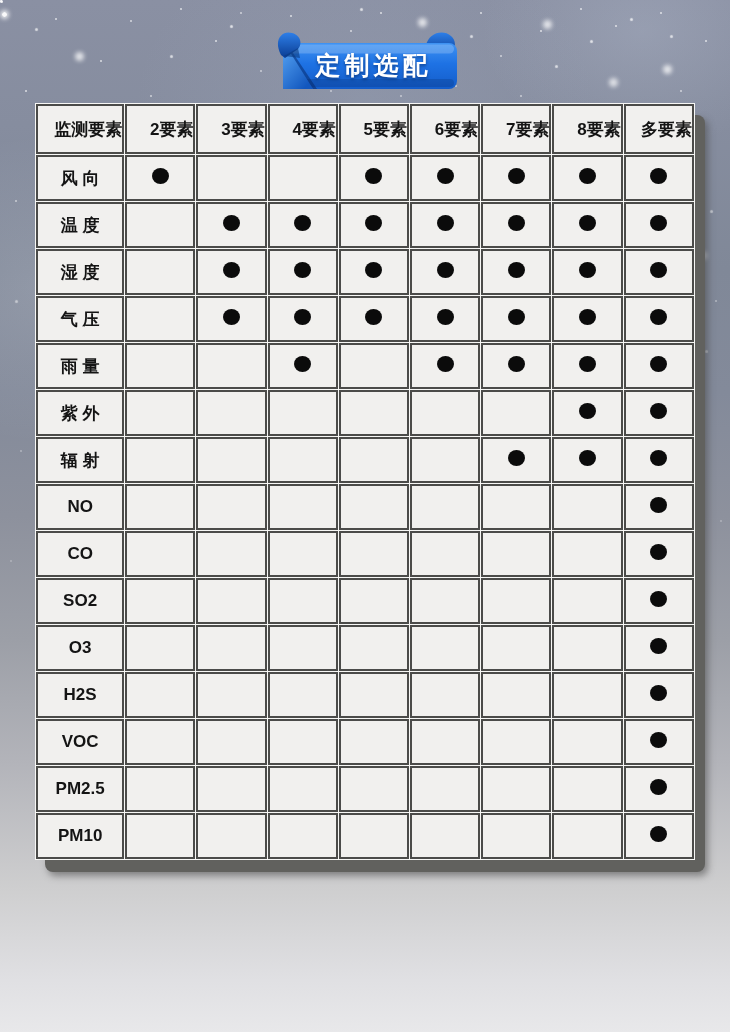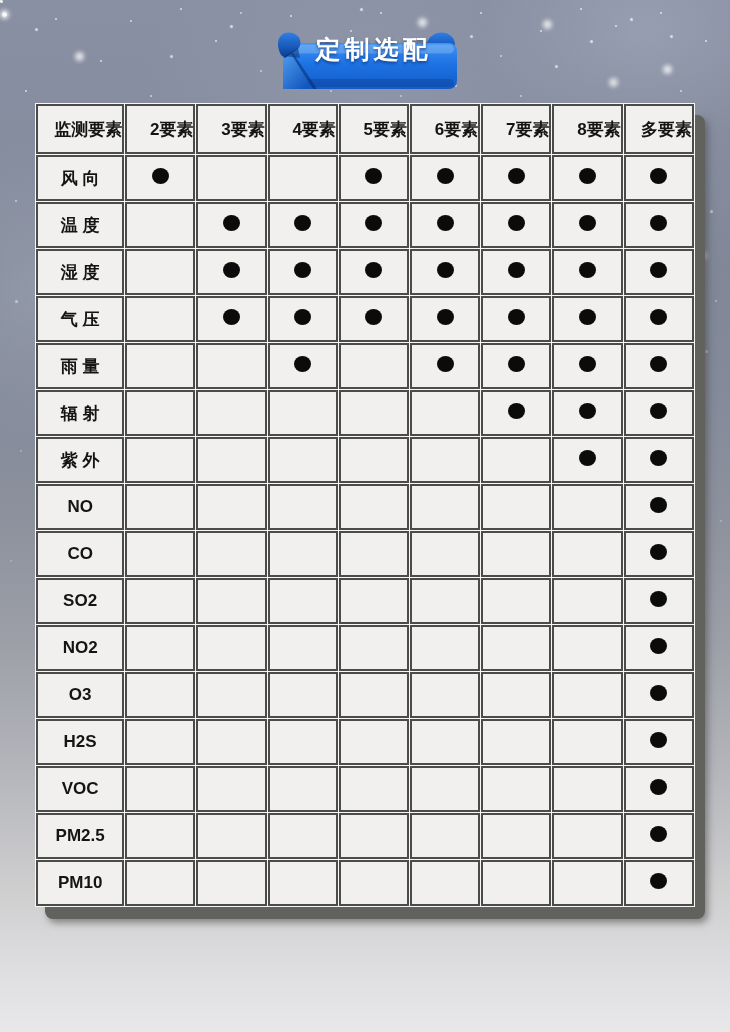--- a/index.html
+++ b/index.html
@@ -56,21 +56,21 @@
     609px 68px 4px 2px rgba(255,255,255,.7),
     663px 55px 4px 2px rgba(255,255,255,.75),
     698px 241px 4px 2px rgba(255,255,255,.55),
     43px 258px 4px 2px rgba(255,255,255,.55),
     693px 453px 4px 2px rgba(255,255,255,.4);}
   .star-l{top:12px;left:2px;}
   
   .ribbon{position:absolute;left:276px;top:30px;width:184px;height:68px;}
   .ribbon svg{position:absolute;left:0;top:0;}
   .ribbon-text{
-    position:absolute;left:53%;top:3px;transform:translateX(-50%);
+    position:absolute;left:53%;top:19px;transform:translateX(-50%);
     color:#fff;font-size:25px;font-weight:bold;letter-spacing:4px;white-space:nowrap;
     text-shadow:0 2px 3px rgba(8,40,96,.6);
   }
   
   .table-wrap{position:absolute;left:35px;top:103px;width:660px;}
   .table-shadow{
     position:absolute;left:10px;top:12px;right:-10px;bottom:-12px;
     background:#61615e;border-radius:8px;box-shadow:3px 4px 7px rgba(70,70,70,.55);
   }
   table.cfg{
@@ -196,42 +196,42 @@
             <td class="mark-col"></td>
             <td class="mark-col"></td>
             <td class="mark-col"><span class="dot"></span></td>
             <td class="mark-col"></td>
             <td class="mark-col"><span class="dot"></span></td>
             <td class="mark-col"><span class="dot"></span></td>
             <td class="mark-col"><span class="dot"></span></td>
             <td class="mark-col"><span class="dot"></span></td>
           </tr>
           <tr>
+            <td class="label-col">紫 外</td>
+            <td class="mark-col"></td>
+            <td class="mark-col"></td>
+            <td class="mark-col"></td>
+            <td class="mark-col"></td>
+            <td class="mark-col"></td>
+            <td class="mark-col"></td>
+            <td class="mark-col"><span class="dot"></span></td>
+            <td class="mark-col"><span class="dot"></span></td>
+          </tr>
+          <tr>
             <td class="label-col">辐 射</td>
             <td class="mark-col"></td>
             <td class="mark-col"></td>
             <td class="mark-col"></td>
             <td class="mark-col"></td>
             <td class="mark-col"></td>
             <td class="mark-col"><span class="dot"></span></td>
             <td class="mark-col"><span class="dot"></span></td>
             <td class="mark-col"><span class="dot"></span></td>
           </tr>
           <tr>
-            <td class="label-col">紫 外</td>
-            <td class="mark-col"></td>
-            <td class="mark-col"></td>
-            <td class="mark-col"></td>
-            <td class="mark-col"></td>
-            <td class="mark-col"></td>
-            <td class="mark-col"></td>
-            <td class="mark-col"><span class="dot"></span></td>
-            <td class="mark-col"><span class="dot"></span></td>
-          </tr>
-          <tr>
             <td class="label-col">NO</td>
             <td class="mark-col"></td>
             <td class="mark-col"></td>
             <td class="mark-col"></td>
             <td class="mark-col"></td>
             <td class="mark-col"></td>
             <td class="mark-col"></td>
             <td class="mark-col"></td>
             <td class="mark-col"><span class="dot"></span></td>
           </tr>
@@ -241,31 +241,20 @@
             <td class="mark-col"></td>
             <td class="mark-col"></td>
             <td class="mark-col"></td>
             <td class="mark-col"></td>
             <td class="mark-col"></td>
             <td class="mark-col"></td>
             <td class="mark-col"><span class="dot"></span></td>
           </tr>
           <tr>
             <td class="label-col">SO2</td>
-            <td class="mark-col"></td>
-            <td class="mark-col"></td>
-            <td class="mark-col"></td>
-            <td class="mark-col"></td>
-            <td class="mark-col"></td>
-            <td class="mark-col"></td>
-            <td class="mark-col"></td>
-            <td class="mark-col"><span class="dot"></span></td>
-          </tr>
-          <tr>
-            <td class="label-col">NO2</td>
             <td class="mark-col"></td>
             <td class="mark-col"></td>
             <td class="mark-col"></td>
             <td class="mark-col"></td>
             <td class="mark-col"></td>
             <td class="mark-col"></td>
             <td class="mark-col"></td>
             <td class="mark-col"><span class="dot"></span></td>
           </tr>
           <tr>

